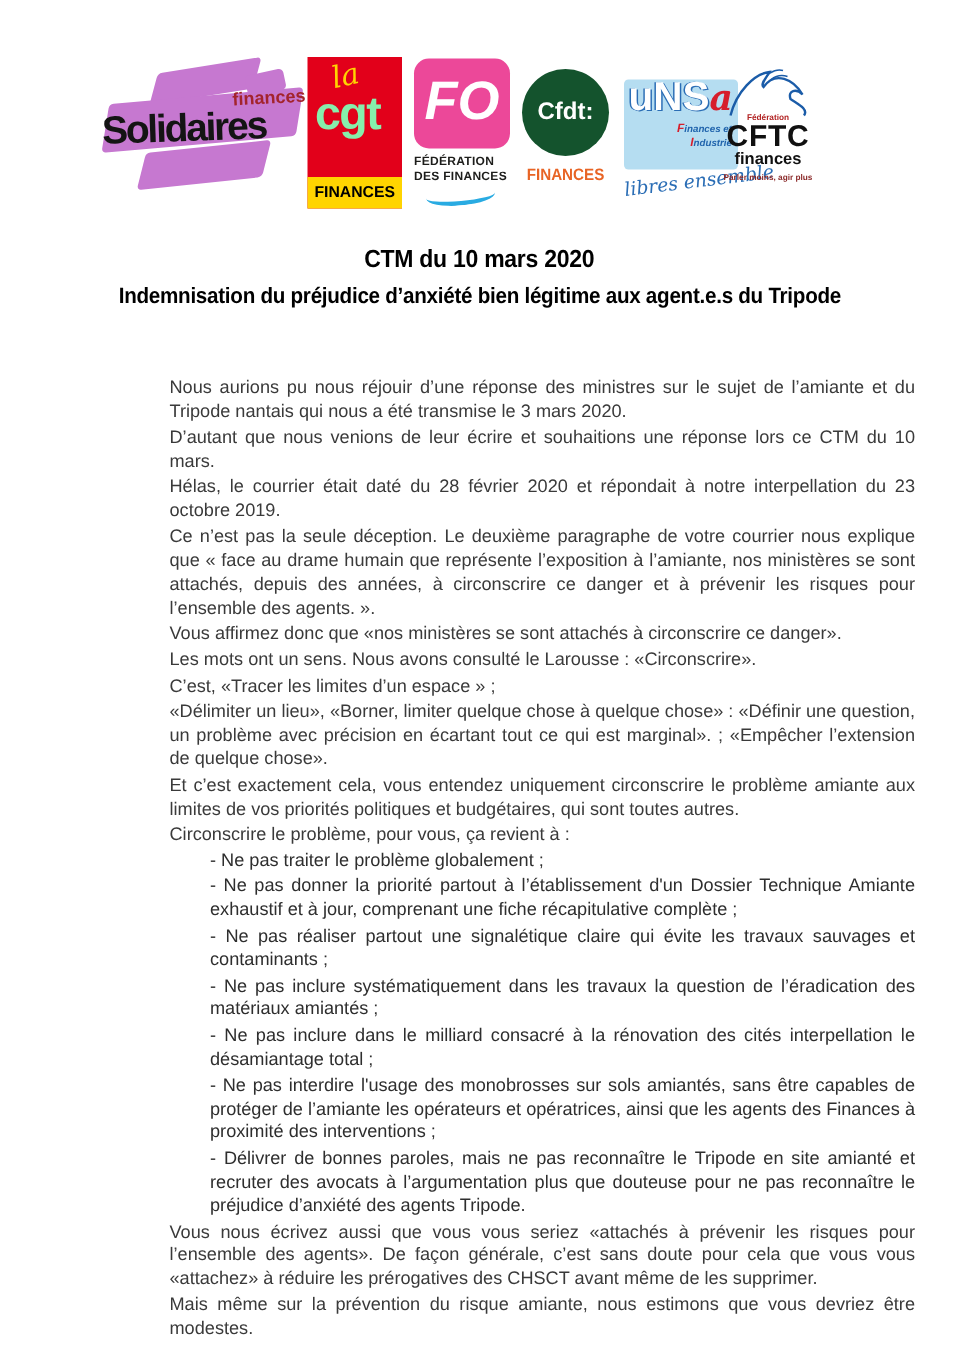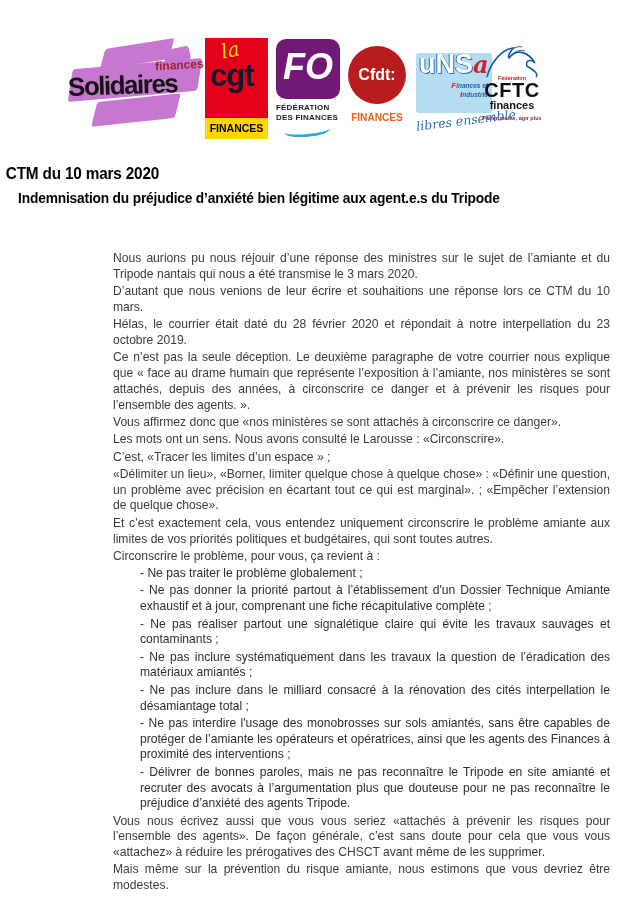--- a/index.html
+++ b/index.html
@@ -20,37 +20,37 @@
   .sol-b4 { left:96px; top:6px;  width:26px;  height:14px; transform:rotate(-12deg); }
   .sol-text { position:absolute; left:0px; top:28px; font-size:26px; font-weight:bold;
               color:#141414; letter-spacing:-1.5px; transform:rotate(-2deg); white-space:nowrap; }
   .sol-fin  { position:absolute; right:2px; top:16px; font-size:12px; font-weight:bold;
               color:#a3242c; transform:rotate(-3deg); }
 
   
   .logo-cgt { left:205px; top:38px; width:63px; height:101px; background:#e2001a; }
   .cgt-la   { position:absolute; top:0px; left:16px; color:#ffd400; font-style:italic;
               font-size:20px; font-family:"DejaVu Serif", serif; transform:rotate(-12deg); }
-  .cgt-main { position:absolute; top:20px; left:5px; color:#0f172a; font-weight:bold;
+  .cgt-main { position:absolute; top:20px; left:5px; color:#86efac; font-weight:bold;
               font-size:31px; letter-spacing:-1px; }
   .cgt-band { position:absolute; bottom:0; left:0; right:0; height:21px; background:#ffd400;
               color:#000; font-weight:bold; font-size:10.5px; text-align:center; line-height:21px; }
 
   
   .logo-fo  { left:276px; top:39px; width:68px; height:96px; text-align:left; }
-  .fo-box   { width:64px; height:60px; background:#701a75; border-radius:10px; color:#fff;
+  .fo-box   { width:64px; height:60px; background:#ec4899; border-radius:10px; color:#fff;
               font-weight:bold; font-style:italic; font-size:36px; text-align:center; line-height:56px; }
   .fo-sub   { margin-top:4px; font-size:8px; font-weight:bold; color:#1d1d1b; line-height:9.5px;
               letter-spacing:0.2px; }
   .fo-swoosh{ width:46px; height:10px; border-bottom:3px solid #29abe2; border-radius:50%;
               margin:2px 0 0 8px; transform:rotate(-5deg); }
 
   
   .logo-cfdt  { left:346px; top:46px; width:62px; height:84px; text-align:center; }
-  .cfdt-circle{ width:58px; height:58px; border-radius:50%; background:#b91c1c; color:#fff;
+  .cfdt-circle{ width:58px; height:58px; border-radius:50%; background:#14532d; color:#fff;
                 font-weight:bold; font-size:16px; line-height:58px; text-align:center; margin:0 auto; }
   .cfdt-sub   { margin-top:7px; color:#e86425; font-weight:bold; font-size:11px; transform:scaleX(0.92); }
 
   
   .logo-unsa { left:416px; top:53px; width:78px; height:86px; }
   .unsa-box  { width:76px; height:60px; background:#b5ddf1; border-radius:3px; position:relative; overflow:hidden; }
   .unsa-main { position:absolute; top:-4px; left:3px; font-weight:bold; font-size:27px; color:#ffffff;
                text-shadow:1px 1px 0 #2a6db5, -1px 0 0 #2a6db5; letter-spacing:0px; }
   .unsa-a    { color:#d61e2c; font-style:italic; font-family:"DejaVu Serif", serif; font-size:24px; text-shadow:none; }
   .unsa-line { position:absolute; right:4px; font-size:6.5px; font-style:italic; color:#1f63ac; font-weight:bold; }
@@ -61,21 +61,21 @@
                  font-size:12.5px; transform:rotate(-7deg); white-space:nowrap; }
 
   
   .logo-cftc { left:476px; top:45px; width:72px; height:92px; text-align:center; }
   .cftc-fed  { font-size:5.5px; color:#b22222; font-weight:bold; margin-top:-8px; }
   .cftc-main { font-size:20px; font-weight:bold; color:#101010; line-height:18px; letter-spacing:0.5px; }
   .cftc-sub  { font-size:11px; font-weight:bold; color:#101010; }
   .cftc-tag  { font-size:5.5px; color:#8b2a2a; font-weight:bold; margin-top:4px; }
 
   
-  .titles { position:absolute; left:0; top:164px; width:639px; color:#000; }
+  .titles { position:absolute; left:0; top:164px; width:639px; text-align:center; color:#000; }
   .doc-title    { font-size:16.5px; font-weight:bold; margin:0 0 7px 0; }
   .doc-subtitle { font-size:14.8px; font-weight:bold; margin:0; }
   .condensed { display:inline-block; transform:scaleX(0.93); letter-spacing:-0.2px; white-space:nowrap; }
 
   
   .content { position:absolute; left:113px; top:251px; width:497px; }
   .para {
     margin:0 0 1.5px 0; font-size:12.1px; line-height:15.8px;
     text-align:justify; color:#3a3a3a;
   }

